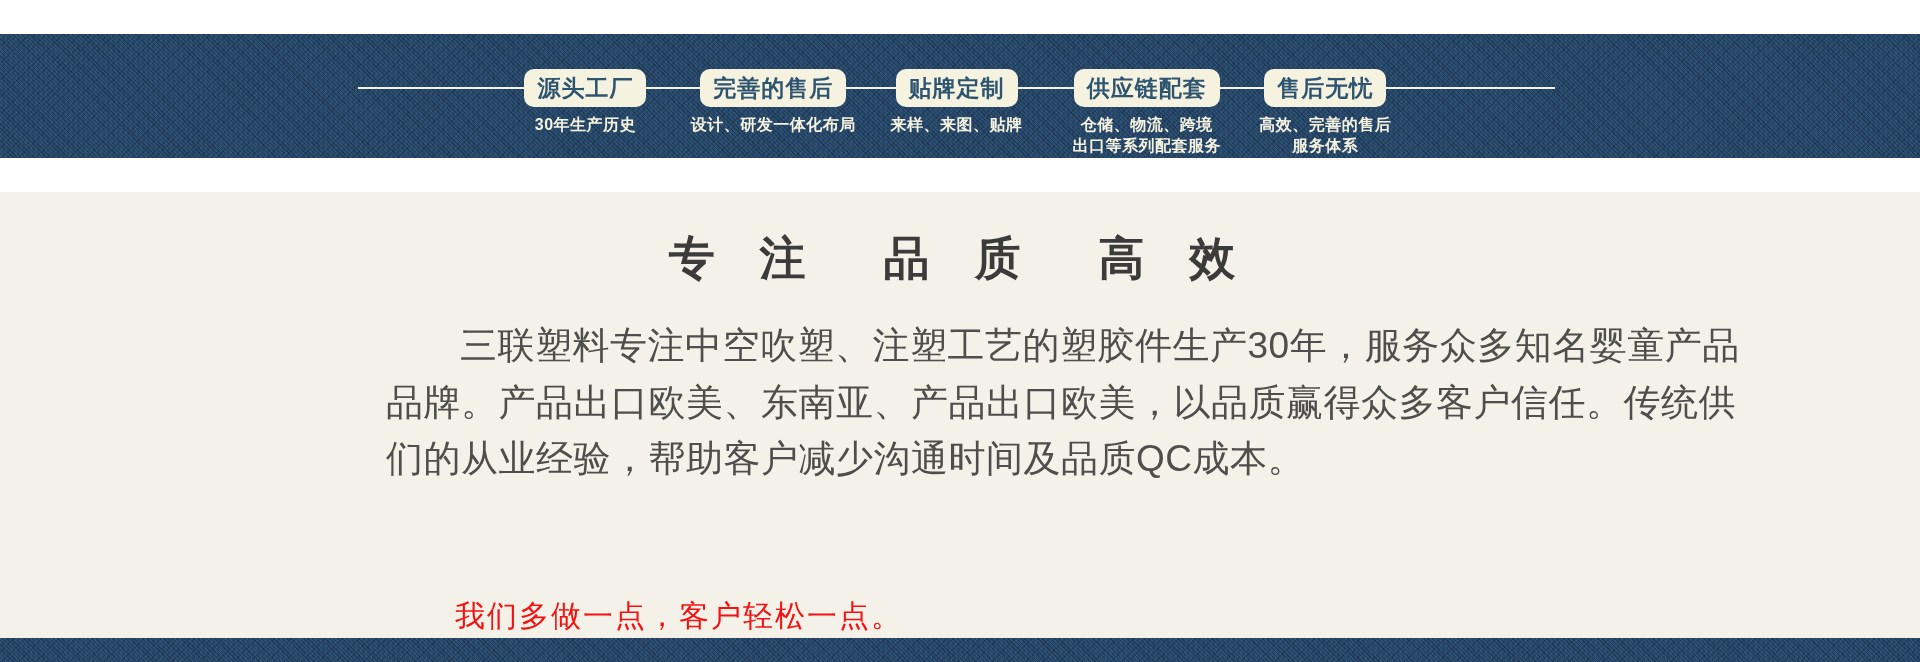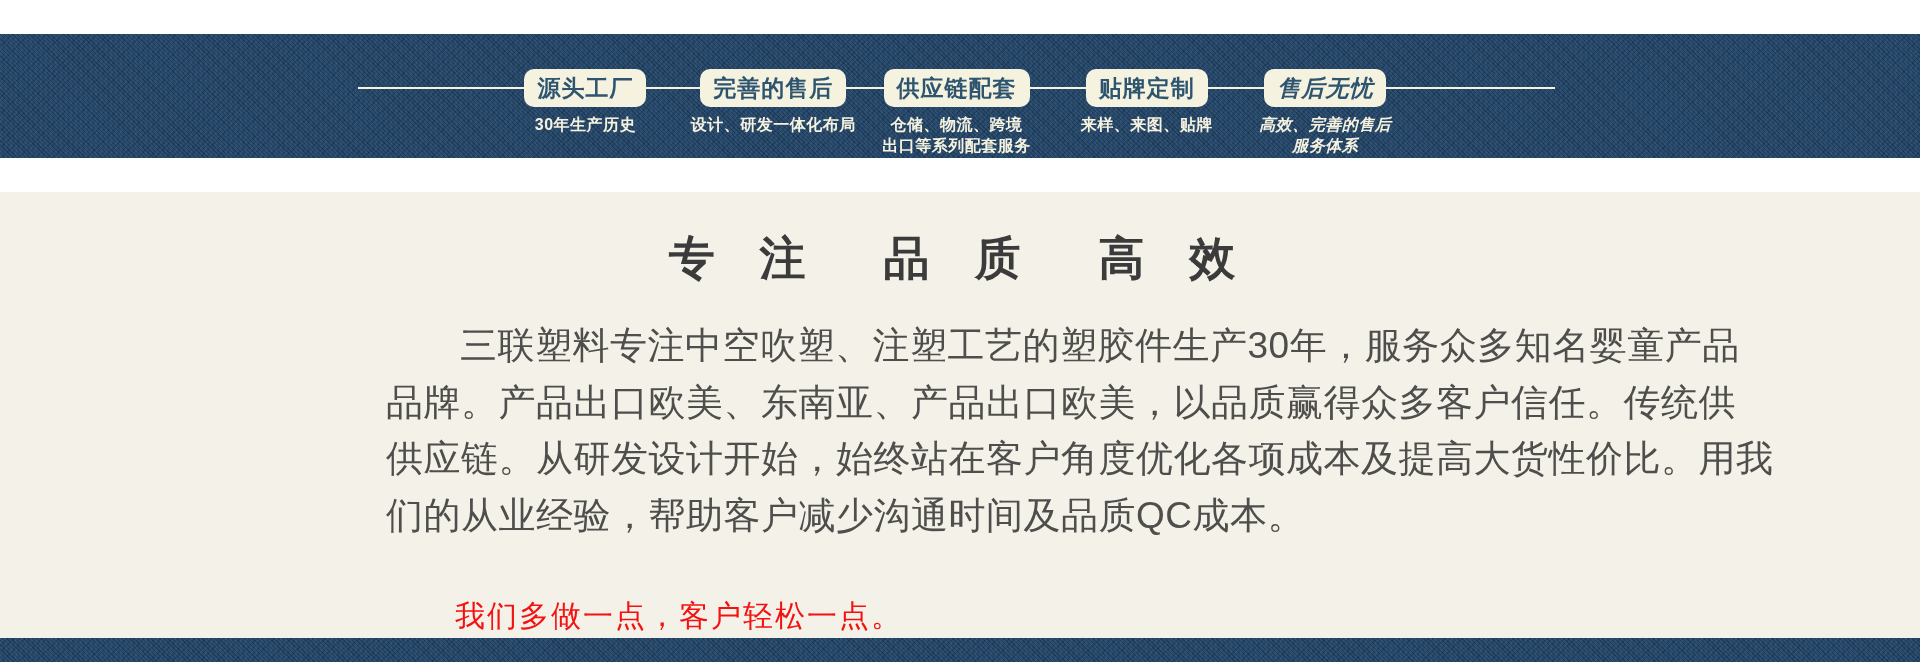--- a/index.html
+++ b/index.html
@@ -33,21 +33,21 @@
   .feature {
     position:absolute; top:35px;
     transform:translateX(-50%);
     display:flex; flex-direction:column; align-items:center;
     width:260px;
   }
   .feature:nth-child(1){ left:19.0%; }
   .feature:nth-child(2){ left:34.7%; }
   .feature:nth-child(3){ left:50.0%; }
   .feature:nth-child(4){ left:65.9%; }
-  .feature:nth-child(5){ left:80.8%;font-style:italic; }
+  .feature:nth-child(5){ left:80.8%; }
   .badge {
     background:#f6f2e0;
     color:#2e5570;
     font-size:23px; font-weight:bold;
     line-height:1;
     padding:8px 13px 7px;
     border-radius:10px;
     white-space:nowrap;
     letter-spacing:1px;
   }
@@ -109,52 +109,51 @@
       </div>
 
       <div class="feature">
         <div class="badge">完善的售后</div>
         <div class="subtitle">
           <div>设计、研发一体化布局</div>
         </div>
       </div>
 
       <div class="feature">
+        <div class="badge">贴牌定制</div>
+        <div class="subtitle">
+          <div>来样、来图、贴牌</div>
+        </div>
+      </div>
+
+      <div class="feature">
         <div class="badge">供应链配套</div>
         <div class="subtitle">
           <div>仓储、物流、跨境</div>
           <div>出口等系列配套服务</div>
-        </div>
-      </div>
-
-      <div class="feature">
-        <div class="badge">贴牌定制</div>
-        <div class="subtitle">
-          <div>来样、来图、贴牌</div>
         </div>
       </div>
 
       <div class="feature">
         <div class="badge">售后无忧</div>
         <div class="subtitle">
           <div>高效、完善的售后</div>
           <div>服务体系</div>
         </div>
       </div>
 
     </div>
   </div>
 
   <div class="main">
     <div class="headline">专 注　品 质　高 效</div>
 
     <div class="paragraph">
       <div class="para-line">三联塑料专注中空吹塑、注塑工艺的塑胶件生产30年，服务众多知名婴童产品</div>
       <div class="para-line">品牌。产品出口欧美、东南亚、产品出口欧美，以品质赢得众多客户信任。传统供</div>
-      <div class="para-line">供应链。从研发设计开始，始终站在客户角度优化各项成本及提高大货性价比。用我</div>
       <div class="para-line">们的从业经验，帮助客户减少沟通时间及品质QC成本。</div>
     </div>
 
     <div class="slogan">我们多做一点，客户轻松一点。</div>
   </div>
 
   <div class="navy-band band-bottom"></div>
 
 </div>
 

